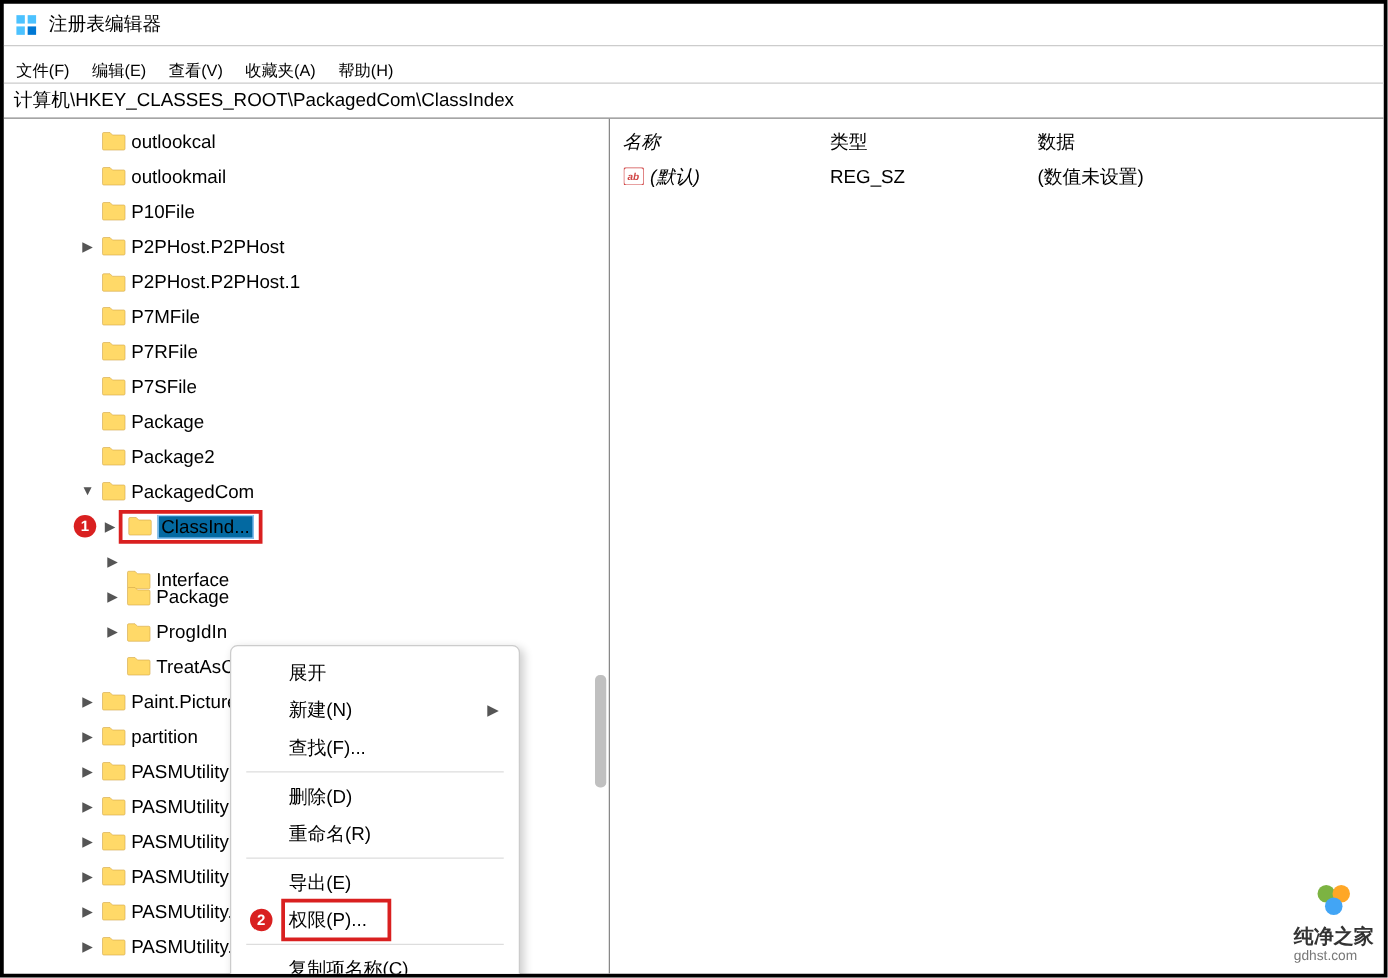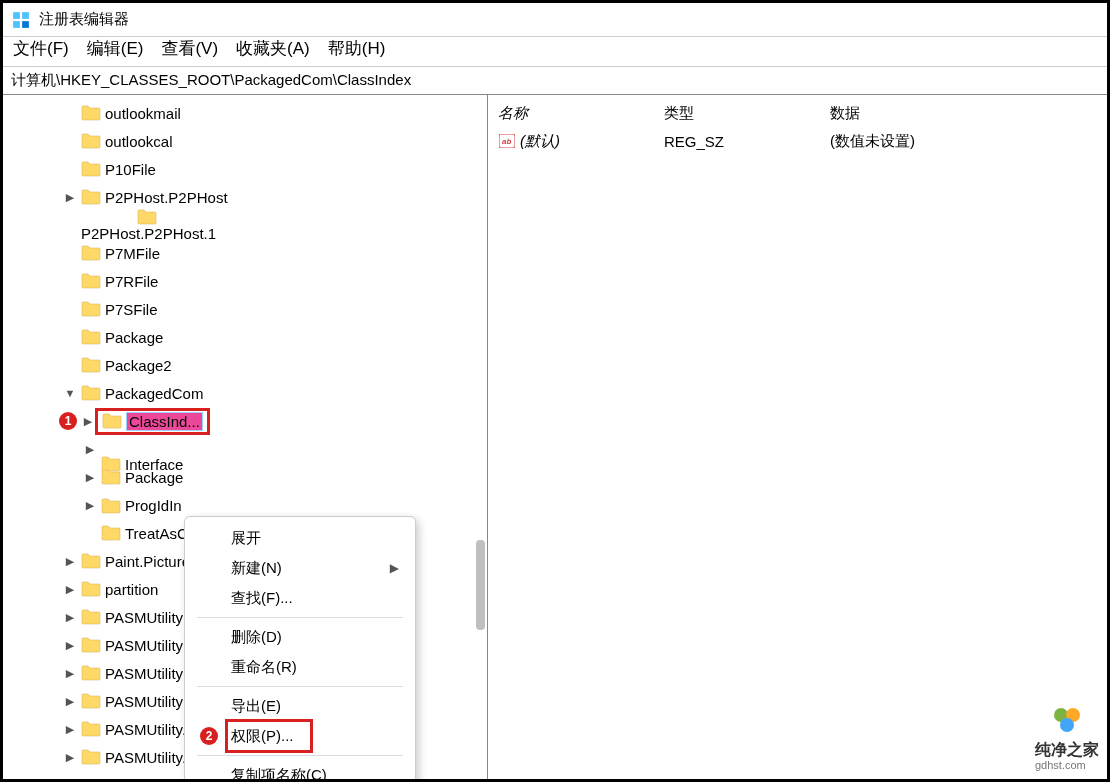--- a/index.html
+++ b/index.html
@@ -2,33 +2,33 @@
 <html><head>
   <meta charset="utf-8">
   <style>
     * { margin: 0; padding: 0; box-sizing: border-box; font-family: "Microsoft YaHei", "Segoe UI", sans-serif; }
     body { width: 1110px; height: 782px; background: #fff; overflow: hidden; position: relative; border: 3px solid #000; }
     
     .titlebar { height: 34px; display: flex; align-items: center; padding-left: 8px; gap: 8px; border-bottom: 1px solid #ccc; }
     .app-icon { width: 20px; height: 20px; display: inline-flex; align-items: center; justify-content: center; }
     .title-text { font-size: 15px; color: #000; }
     
-    .menubar { height: 30px; display: flex; align-items: flex-start; padding-left: 10px; gap: 18px; border-bottom: 1px solid #ccc; font-size: 17px; }
+    .menubar { height: 30px; display: flex; align-items: flex-end; padding-left: 10px; gap: 18px; border-bottom: 1px solid #ccc; font-size: 13px; }
     .menu-item { cursor: pointer; }
     
     .addressbar { height: 28px; display: flex; align-items: center; padding-left: 8px; font-size: 15px; border-bottom: 1px solid #888; }
     
     .content { display: flex; height: calc(100% - 92px); position: relative; }
     .tree-pane { width: 485px; border-right: 1px solid #888; overflow: hidden; position: relative; padding-top: 4px; }
     .tree-item { display: flex; align-items: center; height: 28px; font-size: 15px; white-space: nowrap; cursor: pointer; }
     .expander { width: 14px; display: inline-flex; justify-content: center; color: #555; font-size: 11px; }
     .folder-icon { width: 20px; height: 16px; margin-right: 4px; display: inline-flex; }
     .tree-label { }
     .tree-item.selected { }
-    .tree-item.selected .tree-label { background: #ec4899; border: 1px solid #99d1ff; padding: 0 2px; }
+    .tree-item.selected .tree-label { background: #0369a1; border: 1px solid #99d1ff; padding: 0 2px; }
     
     .callout-red { border: 3px solid #d92020; }
     .callout-badge { width: 18px; height: 18px; border-radius: 50%; background: #d92020; color: #fff; font-size: 12px; font-weight: bold; display: inline-flex; align-items: center; justify-content: center; margin-right: 4px; }
     
     .scrollbar-thumb { position: absolute; right: 2px; top: 445px; width: 9px; height: 90px; background: #c0c0c0; border-radius: 4px; }
     
     .list-pane { flex: 1; padding-top: 4px; }
     .list-header { display: flex; height: 28px; align-items: center; font-size: 15px; padding-left: 10px; }
     .col-name { width: 166px; font-style: italic; }
     .col-type { width: 166px; }
@@ -78,59 +78,59 @@
 <div class="content">
   <div class="tree-pane" id="tree-pane">
     <div class="tree-item" style="padding-left: 60px;">
         <span class="expander"></span>
         <span class="" style="display:inline-flex;align-items:center;padding:1px 4px;">
           <span class="folder-icon">
             <svg width="20" height="16" viewBox="0 0 20 16">
               <path d="M1 2 Q1 1 2 1 L7 1 L9 3 L18 3 Q19 3 19 4 L19 14 Q19 15 18 15 L2 15 Q1 15 1 14 Z" fill="#ffd968" stroke="#d4a84b" stroke-width="0.5"></path>
             </svg>
           </span>
+          <span class="tree-label">outlookcal</span>
+        </span>
+      </div>
+      <div class="tree-item" style="padding-left: 60px;">
+        <span class="expander"></span>
+        <span class="" style="display:inline-flex;align-items:center;padding:1px 4px;">
+          <span class="folder-icon">
+            <svg width="20" height="16" viewBox="0 0 20 16">
+              <path d="M1 2 Q1 1 2 1 L7 1 L9 3 L18 3 Q19 3 19 4 L19 14 Q19 15 18 15 L2 15 Q1 15 1 14 Z" fill="#ffd968" stroke="#d4a84b" stroke-width="0.5"></path>
+            </svg>
+          </span>
           <span class="tree-label">outlookmail</span>
         </span>
       </div>
       <div class="tree-item" style="padding-left: 60px;">
         <span class="expander"></span>
         <span class="" style="display:inline-flex;align-items:center;padding:1px 4px;">
           <span class="folder-icon">
             <svg width="20" height="16" viewBox="0 0 20 16">
               <path d="M1 2 Q1 1 2 1 L7 1 L9 3 L18 3 Q19 3 19 4 L19 14 Q19 15 18 15 L2 15 Q1 15 1 14 Z" fill="#ffd968" stroke="#d4a84b" stroke-width="0.5"></path>
             </svg>
           </span>
-          <span class="tree-label">outlookcal</span>
-        </span>
-      </div>
-      <div class="tree-item" style="padding-left: 60px;">
-        <span class="expander"></span>
-        <span class="" style="display:inline-flex;align-items:center;padding:1px 4px;">
-          <span class="folder-icon">
-            <svg width="20" height="16" viewBox="0 0 20 16">
-              <path d="M1 2 Q1 1 2 1 L7 1 L9 3 L18 3 Q19 3 19 4 L19 14 Q19 15 18 15 L2 15 Q1 15 1 14 Z" fill="#ffd968" stroke="#d4a84b" stroke-width="0.5"></path>
-            </svg>
-          </span>
           <span class="tree-label">P10File</span>
         </span>
       </div>
       <div class="tree-item" style="padding-left: 60px;">
         <span class="expander">▶</span>
         <span class="" style="display:inline-flex;align-items:center;padding:1px 4px;">
           <span class="folder-icon">
             <svg width="20" height="16" viewBox="0 0 20 16">
               <path d="M1 2 Q1 1 2 1 L7 1 L9 3 L18 3 Q19 3 19 4 L19 14 Q19 15 18 15 L2 15 Q1 15 1 14 Z" fill="#ffd968" stroke="#d4a84b" stroke-width="0.5"></path>
             </svg>
           </span>
           <span class="tree-label">P2PHost.P2PHost</span>
         </span>
       </div>
       <div class="tree-item" style="padding-left: 60px;">
         <span class="expander"></span>
-        <span class="" style="display:inline-flex;align-items:center;padding:1px 4px;flex-direction:column;">
+        <span class="" style="display:inline-flex;align-items:flex-end;padding:1px 4px;">
           <span class="folder-icon">
             <svg width="20" height="16" viewBox="0 0 20 16">
               <path d="M1 2 Q1 1 2 1 L7 1 L9 3 L18 3 Q19 3 19 4 L19 14 Q19 15 18 15 L2 15 Q1 15 1 14 Z" fill="#ffd968" stroke="#d4a84b" stroke-width="0.5"></path>
             </svg>
           </span>
           <span class="tree-label">P2PHost.P2PHost.1</span>
         </span>
       </div>
       <div class="tree-item" style="padding-left: 60px;">
         <span class="expander"></span>

